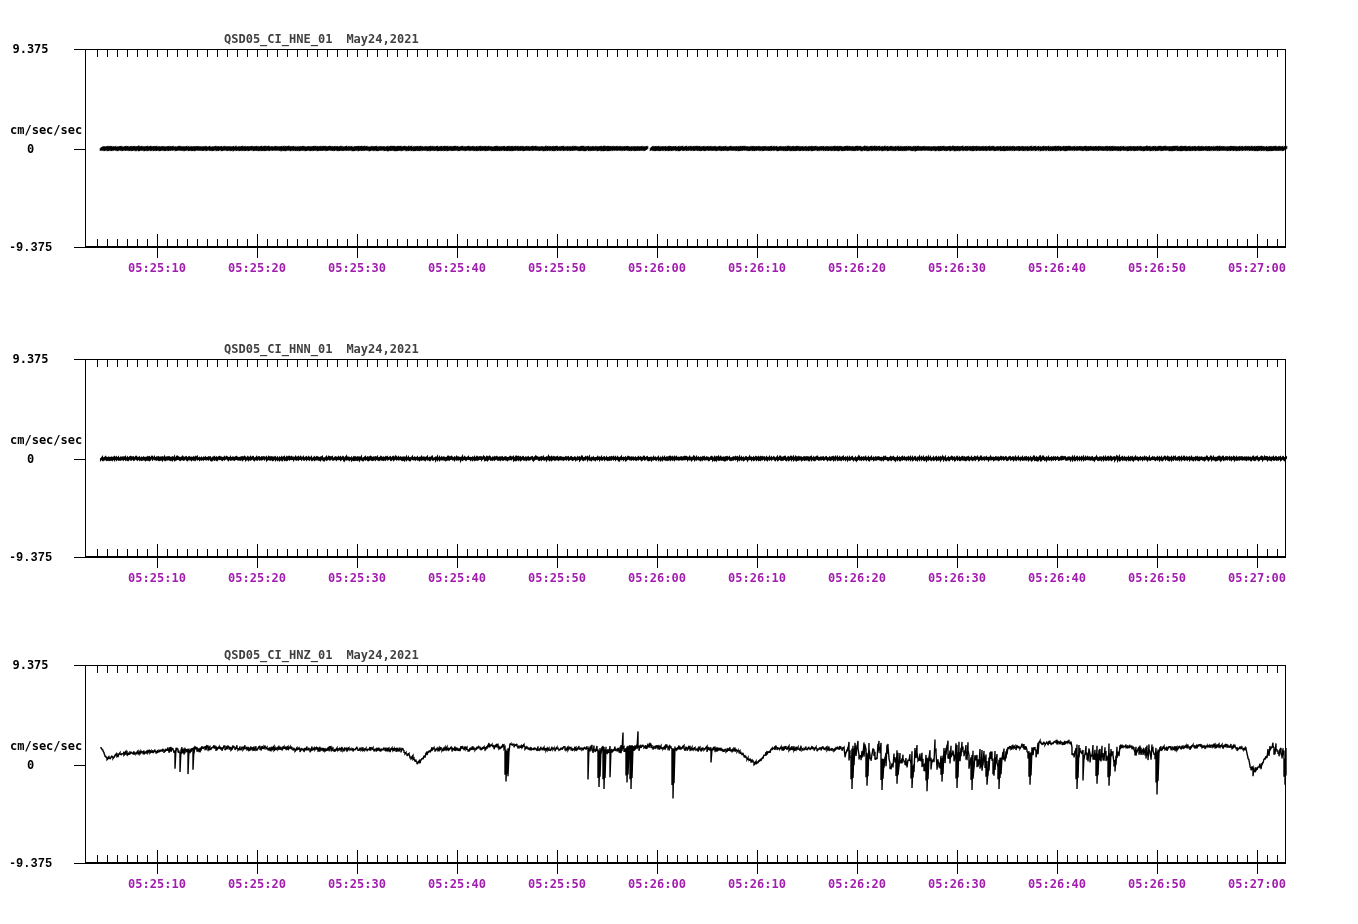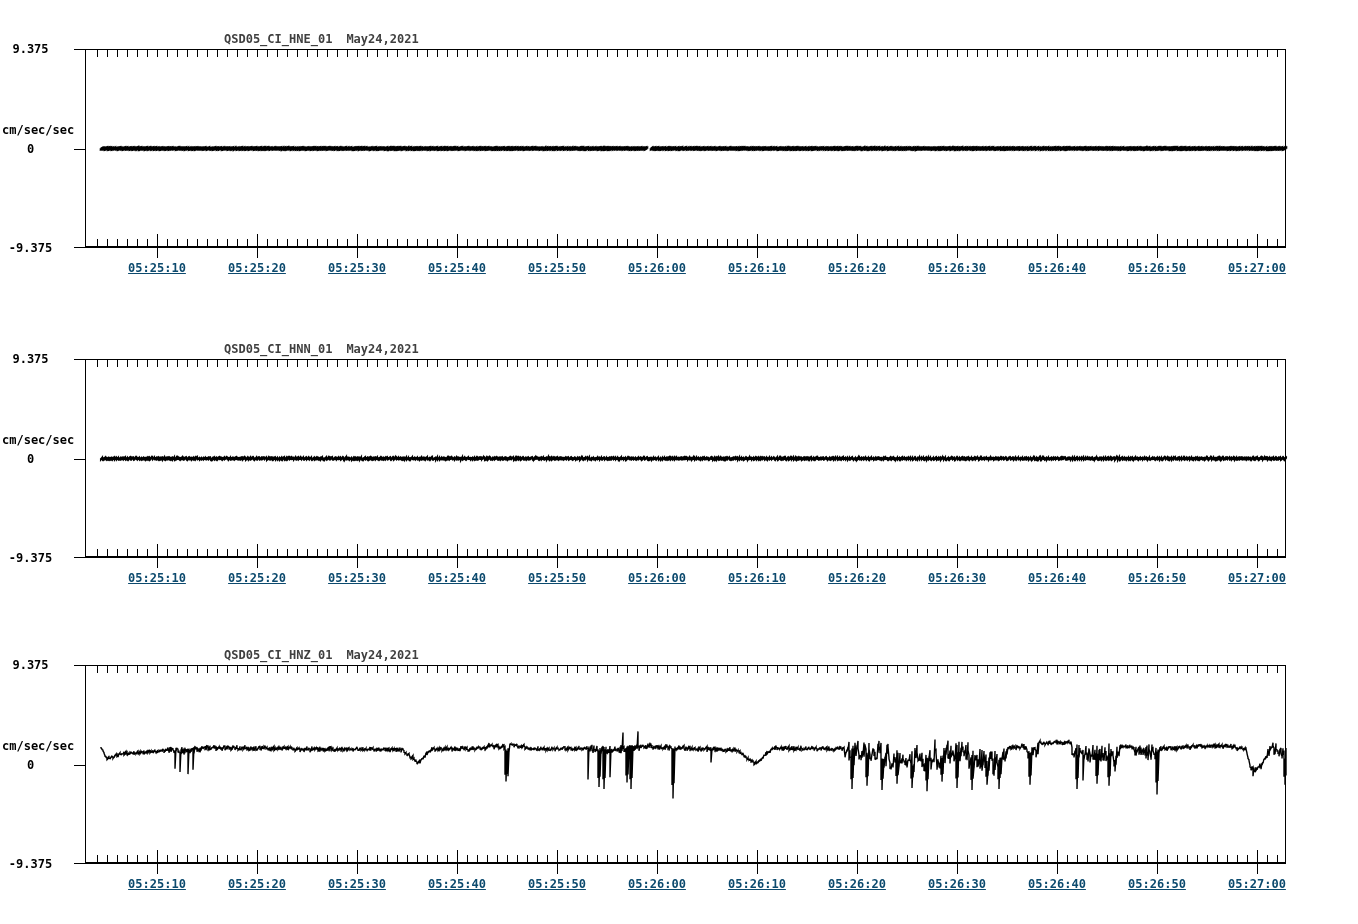--- a/index.html
+++ b/index.html
@@ -7,24 +7,24 @@
        font-family:"DejaVu Sans Mono",monospace;}
   #plot-canvas{position:absolute;left:0;top:0;}
   .plot-labels{position:absolute;left:0;width:1358px;height:0;}
   .ptitle{position:absolute;left:186px;top:-17px;font:bold 12px "DejaVu Sans Mono",monospace;
           color:#404040;white-space:pre;margin-left:38px;}
   .pdate{margin-left:14px;}
   .yl{position:absolute;left:0;width:61px;text-align:center;
       font:bold 12px "DejaVu Sans Mono",monospace;color:#000;}
   .ytop{top:-7px;}
   .yzero{top:93px;}
-  .ybot{top:192px;}
-  .yunit{position:absolute;left:2px;top:74px;font:bold 12px "DejaVu Sans Mono",monospace;color:#000;}
+  .ybot{top:192px;font-family:Liberation Mono, monospace;}
+  .yunit{position:absolute;left:10px;top:74px;font:bold 12px "DejaVu Sans Mono",monospace;color:#000;}
   .xlab{position:absolute;top:212px;width:58px;text-align:center;
-        font:bold 12px "DejaVu Sans Mono",monospace;color:#0c4a6e;text-decoration:underline;}
+        font:bold 12px "DejaVu Sans Mono",monospace;color:#a21caf;}
 </style>
 </head>
 <body>
 
 <svg id="plot-canvas" width="1358" height="924" viewBox="0 0 1358 924">
     <path d="M85.5,49.5 H1285.5 V247.5 H85.5 Z" fill="none" stroke="#000000" stroke-width="1" shape-rendering="crispEdges"></path>
     <path d="M85,247 H1286" fill="none" stroke="#000000" stroke-width="2" shape-rendering="crispEdges"></path>
     <path d="M97.5,50 V57M97.5,239 V247M107.5,50 V57M107.5,239 V247M117.5,50 V57M117.5,239 V247M127.5,50 V57M127.5,239 V247M137.5,50 V57M137.5,239 V247M147.5,50 V57M147.5,239 V247M157.5,50 V57M157.5,239 V247M157.5,234 V258M167.5,50 V57M167.5,239 V247M177.5,50 V57M177.5,239 V247M187.5,50 V57M187.5,239 V247M197.5,50 V57M197.5,239 V247M207.5,50 V57M207.5,239 V247M217.5,50 V57M217.5,239 V247M227.5,50 V57M227.5,239 V247M237.5,50 V57M237.5,239 V247M247.5,50 V57M247.5,239 V247M257.5,50 V57M257.5,239 V247M257.5,234 V258M267.5,50 V57M267.5,239 V247M277.5,50 V57M277.5,239 V247M287.5,50 V57M287.5,239 V247M297.5,50 V57M297.5,239 V247M307.5,50 V57M307.5,239 V247M317.5,50 V57M317.5,239 V247M327.5,50 V57M327.5,239 V247M337.5,50 V57M337.5,239 V247M347.5,50 V57M347.5,239 V247M357.5,50 V57M357.5,239 V247M357.5,234 V258M367.5,50 V57M367.5,239 V247M377.5,50 V57M377.5,239 V247M387.5,50 V57M387.5,239 V247M397.5,50 V57M397.5,239 V247M407.5,50 V57M407.5,239 V247M417.5,50 V57M417.5,239 V247M427.5,50 V57M427.5,239 V247M437.5,50 V57M437.5,239 V247M447.5,50 V57M447.5,239 V247M457.5,50 V57M457.5,239 V247M457.5,234 V258M467.5,50 V57M467.5,239 V247M477.5,50 V57M477.5,239 V247M487.5,50 V57M487.5,239 V247M497.5,50 V57M497.5,239 V247M507.5,50 V57M507.5,239 V247M517.5,50 V57M517.5,239 V247M527.5,50 V57M527.5,239 V247M537.5,50 V57M537.5,239 V247M547.5,50 V57M547.5,239 V247M557.5,50 V57M557.5,239 V247M557.5,234 V258M567.5,50 V57M567.5,239 V247M577.5,50 V57M577.5,239 V247M587.5,50 V57M587.5,239 V247M597.5,50 V57M597.5,239 V247M607.5,50 V57M607.5,239 V247M617.5,50 V57M617.5,239 V247M627.5,50 V57M627.5,239 V247M637.5,50 V57M637.5,239 V247M647.5,50 V57M647.5,239 V247M657.5,50 V57M657.5,239 V247M657.5,234 V258M667.5,50 V57M667.5,239 V247M677.5,50 V57M677.5,239 V247M687.5,50 V57M687.5,239 V247M697.5,50 V57M697.5,239 V247M707.5,50 V57M707.5,239 V247M717.5,50 V57M717.5,239 V247M727.5,50 V57M727.5,239 V247M737.5,50 V57M737.5,239 V247M747.5,50 V57M747.5,239 V247M757.5,50 V57M757.5,239 V247M757.5,234 V258M767.5,50 V57M767.5,239 V247M777.5,50 V57M777.5,239 V247M787.5,50 V57M787.5,239 V247M797.5,50 V57M797.5,239 V247M807.5,50 V57M807.5,239 V247M817.5,50 V57M817.5,239 V247M827.5,50 V57M827.5,239 V247M837.5,50 V57M837.5,239 V247M847.5,50 V57M847.5,239 V247M857.5,50 V57M857.5,239 V247M857.5,234 V258M867.5,50 V57M867.5,239 V247M877.5,50 V57M877.5,239 V247M887.5,50 V57M887.5,239 V247M897.5,50 V57M897.5,239 V247M907.5,50 V57M907.5,239 V247M917.5,50 V57M917.5,239 V247M927.5,50 V57M927.5,239 V247M937.5,50 V57M937.5,239 V247M947.5,50 V57M947.5,239 V247M957.5,50 V57M957.5,239 V247M957.5,234 V258M967.5,50 V57M967.5,239 V247M977.5,50 V57M977.5,239 V247M987.5,50 V57M987.5,239 V247M997.5,50 V57M997.5,239 V247M1007.5,50 V57M1007.5,239 V247M1017.5,50 V57M1017.5,239 V247M1027.5,50 V57M1027.5,239 V247M1037.5,50 V57M1037.5,239 V247M1047.5,50 V57M1047.5,239 V247M1057.5,50 V57M1057.5,239 V247M1057.5,234 V258M1067.5,50 V57M1067.5,239 V247M1077.5,50 V57M1077.5,239 V247M1087.5,50 V57M1087.5,239 V247M1097.5,50 V57M1097.5,239 V247M1107.5,50 V57M1107.5,239 V247M1117.5,50 V57M1117.5,239 V247M1127.5,50 V57M1127.5,239 V247M1137.5,50 V57M1137.5,239 V247M1147.5,50 V57M1147.5,239 V247M1157.5,50 V57M1157.5,239 V247M1157.5,234 V258M1167.5,50 V57M1167.5,239 V247M1177.5,50 V57M1177.5,239 V247M1187.5,50 V57M1187.5,239 V247M1197.5,50 V57M1197.5,239 V247M1207.5,50 V57M1207.5,239 V247M1217.5,50 V57M1217.5,239 V247M1227.5,50 V57M1227.5,239 V247M1237.5,50 V57M1237.5,239 V247M1247.5,50 V57M1247.5,239 V247M1257.5,50 V57M1257.5,239 V247M1257.5,234 V258M1267.5,50 V57M1267.5,239 V247M1277.5,50 V57M1277.5,239 V247M74,49.5 H85M74,149.5 H85M74,247.5 H85" fill="none" stroke="#000000" stroke-width="1" shape-rendering="crispEdges"></path>
     <path d="M101,148.2L101,148.8L102,148.2L102,148.8L103,148.2L103,148.8L104,148.2L104,148.8L105,148.3L105,148.9L106,148.2L106,148.8L107,148.1L107,148.7L108,148.2L108,148.9L109,148.1L109,148.9L110,148.2L110,148.7L111,148.1L111,148.8L112,148.3L112,148.9L113,148.2L113,148.8L114,148.3L114,148.8L115,148.1L115,148.7L116,148.3L116,148.8L117,148.2L117,148.8L118,148.2L118,148.9L119,148.2L119,148.9L120,148.1L120,148.7L121,148.2L121,148.8L122,148.3L122,148.8L123,148.3L123,148.9L124,148.2L124,148.8L125,148.1L125,148.7L126,148.2L126,148.8L127,148.1L127,148.8L128,148.3L128,148.8L129,148.2L129,148.7L130,148.1L130,148.9L131,148.2L131,148.8L132,148.2L132,148.8L133,148.1L133,148.9L134,148.2L134,148.8L135,148.2L135,148.8L136,148.2L136,148.8L137,148.1L137,148.9L138,148L138,148.7L139,148.2L139,148.9L140,148.2L140,149L141,148.2L141,148.8L142,148.2L142,148.8L143,148.2L143,148.8L144,148.2L144,148.8L145,148.2L145,149L146,148.2L146,148.8L147,148.1L147,148.8L148,148.3L148,148.9L149,148.1L149,148.9L150,148.1L150,148.7L151,148.2L151,148.9L152,148.3L152,148.9L153,148.1L153,148.7L154,148.2L154,148.9L155,148.2L155,148.7L156,148L156,148.8L157,148.3L157,148.9L158,148.2L158,148.8L159,148.2L159,148.8L160,148.3L160,148.9L161,148.2L161,148.9L162,148.2L162,148.8L163,148.2L163,148.8L164,148.2L164,148.8L165,148.3L165,148.9L166,148.3L166,148.9L167,148.2L167,148.7L168,148.1L168,148.8L169,148.2L169,148.9L170,148.2L170,148.8L171,148.2L171,148.8L172,148.1L172,148.7L173,148.2L173,148.8L174,148.3L174,148.8L175,148.2L175,148.7L176,148.3L176,148.9L177,148.2L177,148.8L178,148.1L178,148.8L179,148.1L179,148.7L180,148.2L180,148.8L181,148.2L181,148.8L182,148.2L182,148.8L183,148.2L183,148.9L184,148.3L184,148.8L185,148.2L185,149L186,148.2L186,148.8L187,148.3L187,148.8L188,148.1L188,148.7L189,148.3L189,148.9L190,148.2L190,148.9L191,148.3L191,148.8L192,148.2L192,148.9L193,148.3L193,149L194,148.3L194,148.8L195,148.2L195,148.9L196,148.2L196,148.9L197,148.2L197,148.7L198,148.2L198,148.8L199,148.2L199,148.8L200,148.2L200,148.8L201,148.3L201,148.8L202,148.2L202,148.8L203,148.2L203,148.9L204,148.3L204,148.8L205,148.1L205,148.8L206,148.2L206,148.8L207,148.4L207,149L208,148.3L208,148.8L209,148.1L209,148.7L210,148.3L210,148.8L211,148.3L211,148.9L212,148.3L212,148.9L213,148.4L213,148.9L214,148.2L214,148.8L215,148.1L215,148.8L216,148.2L216,148.7L217,148.2L217,148.9L218,148.2L218,148.8L219,148.3L219,148.9L220,148.2L220,148.7L221,148.1L221,148.7L222,148.3L222,148.9L223,148.1L223,148.9L224,148.2L224,148.8L225,148.2L225,148.8L226,148.2L226,148.7L227,148.2L227,148.8L228,148.2L228,148.9L229,148.2L229,148.8L230,148.3L230,148.8L231,148.2L231,148.9L232,148.3L232,148.9L233,148.1L233,148.8L234,148.4L234,149L235,148.1L235,148.8L236,148.2L236,148.8L237,148.4L237,148.9L238,148.2L238,148.8L239,148.2L239,148.8L240,148.2L240,148.9L241,148.1L241,148.8L242,148.1L242,148.8L243,148.3L243,148.9L244,148.1L244,148.8L245,148.2L245,148.9L246,148.3L246,148.9L247,148.2L247,148.8L248,148.2L248,148.8L249,148.2L249,148.9L250,148.2L250,148.8L251,148.1L251,148.7L252,148.2L252,148.8L253,148.2L253,148.7L254,148.2L254,148.9L255,148.2L255,148.8L256,148.1L256,148.8L257,148.2L257,148.9L258,148.3L258,148.8L259,148.2L259,148.9L260,148.1L260,148.9L261,148.1L261,148.8L262,148.3L262,148.9L263,148.1L263,148.8L264,148.1L264,148.8L265,148.1L265,148.9L266,148.3L266,148.9L267,148.1L267,148.8L268,148.1L268,148.7L269,148.2L269,148.8L270,148.3L270,148.9L271,148.2L271,148.8L272,148.2L272,148.7L273,148.3L273,148.8L274,148.1L274,148.7L275,148.1L275,148.7L276,148.2L276,148.8L277,148.2L277,148.8L278,148.2L278,148.8L279,148.2L279,148.7L280,148.2L280,148.8L281,148.1L281,148.8L282,148.3L282,149L283,148.1L283,148.8L284,148.2L284,148.8L285,148.1L285,148.9L286,148.3L286,148.9L287,148.1L287,148.8L288,148L288,148.7L289,148.2L289,148.8L290,148.2L290,148.7L291,148.2L291,148.9L292,148.2L292,148.9L293,148.1L293,148.7L294,148.3L294,148.9L295,148.2L295,148.8L296,148.4L296,148.9L297,148.2L297,148.8L298,148.3L298,148.9L299,148.2L299,148.8L300,148.2L300,148.9L301,148.2L301,148.9L302,148.1L302,148.7L303,148.1L303,148.8L304,148.2L304,148.8L305,148.3L305,148.8L306,148.3L306,148.9L307,148.2L307,148.9L308,148.2L308,148.8L309,148.2L309,148.8L310,148.2L310,148.8L311,148.2L311,148.9L312,148.2L312,148.8L313,148.1L313,148.7L314,148.1L314,148.9L315,148.1L315,148.8L316,148.2L316,148.7L317,148.1L317,148.8L318,148.2L318,148.9L319,148.2L319,148.9L320,148.1L320,148.8L321,148.2L321,148.8L322,148.1L322,148.7L323,148.1L323,148.8L324,148.1L324,148.7L325,148.1L325,148.8L326,148.2L326,148.8L327,148.2L327,148.9L328,148.1L328,148.8L329,148.1L329,148.7L330,148.1L330,148.7L331,148.2L331,148.7L332,148.2L332,148.8L333,148.2L333,148.8L334,148.1L334,148.8L335,148.2L335,148.9L336,148.2L336,148.7L337,148.1L337,148.7L338,148.3L338,148.9L339,148.1L339,148.8L340,148.1L340,148.9L341,148.2L341,148.8L342,148.2L342,148.8L343,148.3L343,148.9L344,148.3L344,148.8L345,148.1L345,148.8L346,148.1L346,148.7L347,148.3L347,148.8L348,148.1L348,148.8L349,148.2L349,148.8L350,148.2L350,148.8L351,148.1L351,148.7L352,148.3L352,148.9L353,148.4L353,148.9L354,148.2L354,148.9L355,148.2L355,148.9L356,148.2L356,148.7L357,148.1L357,148.8L358,148.1L358,148.7L359,148.2L359,149L360,148.2L360,148.8L361,148.1L361,148.7L362,148.2L362,148.8L363,148.1L363,148.8L364,148.1L364,148.8L365,148.2L365,148.8L366,148.1L366,148.8L367,148.2L367,148.7L368,148.3L368,148.8L369,148.2L369,148.8L370,148.3L370,149L371,148.2L371,149L372,148.3L372,148.8L373,148.2L373,148.7L374,148.2L374,148.8L375,148.1L375,148.9L376,148.1L376,148.7L377,148.3L377,148.9L378,148.2L378,148.9L379,148.3L379,148.9L380,148.2L380,148.8L381,148.2L381,148.8L382,148.2L382,148.7L383,148.2L383,148.8L384,148.2L384,148.7L385,148.3L385,148.9L386,148.2L386,148.8L387,148.1L387,148.8L388,148.3L388,148.9L389,148.2L389,149L390,148.1L390,148.7L391,148.1L391,148.8L392,148.1L392,148.8L393,148.1L393,148.7L394,148.1L394,148.8L395,148.2L395,148.9L396,148.2L396,148.9L397,148.1L397,148.9L398,148.2L398,148.9L399,148.1L399,148.8L400,148.1L400,148.8L401,148.2L401,148.8L402,148.2L402,148.9L403,148.1L403,148.9L404,148.1L404,148.7L405,148.2L405,148.7L406,148.2L406,148.7L407,148.3L407,148.9L408,148L408,148.8L409,148.2L409,148.9L410,148.1L410,148.8L411,148.1L411,148.7L412,148.3L412,148.9L413,148.2L413,148.8L414,148.2L414,148.9L415,148.2L415,148.9L416,148.2L416,148.9L417,148.2L417,148.8L418,148.2L418,148.8L419,148.1L419,148.8L420,148.1L420,148.9L421,148.3L421,148.9L422,148.2L422,148.7L423,148.3L423,148.9L424,148.2L424,148.7L425,148.2L425,148.8L426,148.2L426,148.8L427,148.2L427,148.8L428,148.2L428,148.9L429,148.1L429,148.9L430,148.1L430,148.8L431,148.2L431,149L432,148.2L432,148.8L433,148.2L433,148.8L434,148.2L434,148.8L435,148.2L435,148.8L436,148.1L436,148.8L437,148.1L437,148.7L438,148.3L438,148.9L439,148.2L439,148.9L440,148.2L440,148.8L441,148.1L441,148.8L442,148.3L442,148.9L443,148.1L443,148.8L444,148.1L444,148.7L445,148.1L445,148.9L446,148.2L446,148.8L447,148.1L447,148.8L448,148.3L448,148.9L449,148.2L449,148.9L450,148.2L450,148.7L451,148.2L451,148.8L452,148.2L452,148.8L453,148.1L453,148.8L454,148.1L454,148.7L455,148L455,148.8L456,148.2L456,148.8L457,148.1L457,148.7L458,148.3L458,148.8L459,148.3L459,148.9L460,148.2L460,148.8L461,148.1L461,148.8L462,148.1L462,148.6L463,148.2L463,148.7L464,148.2L464,148.8L465,148.2L465,148.8L466,148.2L466,148.9L467,148.1L467,148.7L468,148L468,148.7L469,148.2L469,148.8L470,148.2L470,148.8L471,148.2L471,148.9L472,148.1L472,148.7L473,148.2L473,148.8L474,148.2L474,148.8L475,148.3L475,148.9L476,148.1L476,148.8L477,148.3L477,148.9L478,148.2L478,148.8L479,148.1L479,148.9L480,148.1L480,148.7L481,148.2L481,148.9L482,148.2L482,148.8L483,148.2L483,148.8L484,148.1L484,148.7L485,148.1L485,148.8L486,148.2L486,148.9L487,148.2L487,148.8L488,148.1L488,148.9L489,148.3L489,148.8L490,148.2L490,148.8L491,148.2L491,148.7L492,148.3L492,148.9L493,148.3L493,148.9L494,148.2L494,148.8L495,148.1L495,148.8L496,148.1L496,148.9L497,148.2L497,148.8L498,148.3L498,148.9L499,148.2L499,148.8L500,148.3L500,148.9L501,148.2L501,148.8L502,148.2L502,148.9L503,148.1L503,148.7L504,148.1L504,148.7L505,148.3L505,148.9L506,148.2L506,148.7L507,148.1L507,148.8L508,148.1L508,148.9L509,148.2L509,148.8L510,148.2L510,148.8L511,148.1L511,148.9L512,148.2L512,148.9L513,148.3L513,148.9L514,148.2L514,148.8L515,148.1L515,148.8L516,148.2L516,148.8L517,148.1L517,148.7L518,148.2L518,148.8L519,148.2L519,148.9L520,148.1L520,148.8L521,148.2L521,148.8L522,148.1L522,148.8L523,148.2L523,148.8L524,148.3L524,148.9L525,148.2L525,148.9L526,148.1L526,148.8L527,148.2L527,148.7L528,148.1L528,148.8L529,148.3L529,148.8L530,148.2L530,148.8L531,148.1L531,148.8L532,148.1L532,148.7L533,148.2L533,148.8L534,148.1L534,148.8L535,148.1L535,148.7L536,148.2L536,148.8L537,148.2L537,148.8L538,148.3L538,148.8L539,148.2L539,148.8L540,148.3L540,148.9L541,148.2L541,148.8L542,148.2L542,148.8L543,148.3L543,148.8L544,148.3L544,148.9L545,148L545,148.9L546,148.3L546,148.9L547,148.1L547,148.8L548,148.2L548,148.9L549,148.2L549,148.7L550,148.1L550,148.8L551,148.3L551,148.9L552,148.1L552,148.7L553,148.2L553,148.9L554,148.2L554,148.8L555,148.1L555,148.9L556,148.1L556,148.9L557,148.2L557,148.7L558,148.3L558,148.9L559,148.2L559,148.8L560,148.2L560,148.7L561,148.1L561,148.8L562,148.1L562,148.8L563,148.1L563,148.7L564,148.3L564,148.9L565,148.2L565,148.8L566,148.3L566,148.8L567,148.1L567,148.6L568,148.2L568,148.9L569,148.2L569,148.8L570,148.2L570,148.8L571,148.3L571,148.8L572,148L572,148.8L573,148.2L573,148.8L574,148.1L574,148.7L575,148.1L575,148.8L576,148.2L576,148.8L577,148.2L577,148.7L578,148.3L578,148.8L579,148.2L579,148.8L580,148.1L580,148.8L581,148.1L581,148.9L582,148.1L582,148.8L583,148.1L583,148.8L584,148.3L584,148.9L585,148.3L585,149L586,148.3L586,148.9L587,148.2L587,148.9L588,148.1L588,148.6L589,148.3L589,148.9L590,148.2L590,148.8L591,148.3L591,148.9L592,148.1L592,148.9L593,148.3L593,148.8L594,148.3L594,148.8L595,148.1L595,148.8L596,148.2L596,148.8L597,148.2L597,148.8L598,148.2L598,148.9L599,148.2L599,148.9L600,148.1L600,148.7L601,148.1L601,148.8L602,148.2L602,148.9L603,148L603,148.8L604,148.1L604,148.9L605,148.2L605,148.9L606,148.2L606,148.8L607,148.1L607,148.7L608,148.1L608,148.9L609,148.2L609,148.9L610,148.2L610,148.9L611,148.3L611,148.9L612,148.1L612,148.7L613,148.2L613,148.9L614,148.2L614,148.7L615,148.2L615,148.8L616,148.1L616,148.7L617,148.2L617,148.8L618,148.2L618,148.8L619,148.1L619,148.7L620,148.2L620,148.8L621,148.2L621,148.8L622,148.2L622,148.8L623,148.2L623,148.9L624,148.2L624,148.7L625,148.2L625,148.8L626,148.1L626,148.7L627,148.1L627,148.7L628,148.2L628,148.8L629,148.3L629,148.8L630,148.3L630,148.9L631,148.2L631,148.8L632,148.3L632,148.9L633,148.2L633,148.8L634,148.2L634,148.8L635,148.2L635,148.9L636,148.3L636,148.9L637,148.2L637,148.8L638,148.2L638,148.9L639,148.3L639,148.8L640,148.2L640,148.8L641,148.1L641,148.8L642,148.2L642,148.8L643,148.2L643,148.8L644,148.2L644,148.8L645,148.2L645,148.9L646,148.1L646,148.8L647,148.2L647,148.8M651,148.3L651,148.8L652,148.1L652,148.7L653,148.2L653,148.8L654,148.2L654,148.8L655,148.1L655,148.9L656,148.3L656,148.9L657,148.2L657,148.8L658,148.1L658,148.8L659,148.3L659,148.9L660,148.3L660,148.9L661,148.3L661,148.9L662,148.2L662,148.8L663,148.2L663,148.8L664,148.2L664,148.9L665,148.1L665,148.7L666,148.3L666,148.9L667,148.2L667,148.8L668,148.1L668,148.7L669,148.1L669,148.9L670,148.2L670,148.9L671,148.3L671,148.8L672,148.2L672,148.9L673,148.2L673,148.8L674,148.2L674,148.8L675,148.1L675,148.7L676,148.3L676,148.8L677,148.2L677,148.9L678,148.1L678,148.8L679,148.2L679,148.9L680,148.2L680,148.9L681,148.2L681,148.8L682,148L682,148.7L683,148.3L683,148.8L684,148.2L684,148.8L685,148.1L685,148.8L686,148.1L686,148.7L687,148.3L687,148.9L688,148.1L688,148.8L689,148.2L689,148.8L690,148.1L690,148.7L691,148.2L691,148.8L692,148.2L692,148.8L693,148.1L693,148.7L694,148.2L694,148.8L695,148.1L695,148.8L696,148.1L696,148.7L697,148.1L697,148.7L698,148.2L698,148.8L699,148.1L699,148.8L700,148.3L700,148.9L701,148.3L701,148.9L702,148.3L702,148.9L703,148.1L703,148.8L704,148.2L704,148.8L705,148.2L705,148.9L706,148.3L706,148.9L707,148.1L707,148.8L708,148.2L708,148.7L709,148.2L709,148.8L710,148.1L710,148.8L711,148.2L711,148.8L712,148.2L712,148.8L713,148.2L713,148.8L714,148.1L714,148.8L715,148.2L715,148.8L716,148.3L716,148.8L717,148.3L717,148.9L718,148.2L718,148.8L719,148.1L719,148.7L720,148.2L720,148.8L721,148.2L721,148.8L722,148.2L722,148.9L723,148.2L723,148.8L724,148.2L724,148.8L725,148.1L725,148.8L726,148.3L726,148.8L727,148.3L727,148.8L728,148.3L728,148.8L729,148.1L729,148.9L730,148.1L730,148.7L731,148.2L731,148.8L732,148.2L732,148.8L733,148.2L733,148.8L734,148.2L734,148.8L735,148.2L735,148.7L736,148.1L736,148.8L737,148.3L737,148.9L738,148.1L738,148.8L739,148.2L739,148.9L740,148.1L740,148.9L741,148.2L741,148.8L742,148.1L742,148.7L743,148.1L743,148.8L744,148.1L744,148.7L745,148.2L745,148.8L746,148.2L746,148.7L747,148.2L747,148.8L748,148.3L748,148.8L749,148.3L749,148.9L750,148.1L750,148.9L751,148.3L751,148.8L752,148.1L752,148.6L753,148.1L753,148.9L754,148.2L754,148.8L755,148.2L755,148.9L756,148.2L756,148.8L757,148.2L757,148.8L758,148.1L758,148.7L759,148.2L759,148.8L760,148.2L760,148.8L761,148.3L761,148.9L762,148.2L762,148.7L763,148.2L763,148.9L764,148.2L764,148.9L765,148.2L765,148.8L766,148.3L766,148.8L767,148.2L767,148.8L768,148.2L768,148.8L769,148.2L769,148.8L770,148.1L770,148.8L771,148.1L771,148.8L772,148.3L772,148.9L773,148.1L773,148.7L774,148.2L774,148.8L775,148.2L775,148.8L776,148.1L776,148.7L777,148.3L777,148.8L778,148.3L778,148.9L779,148.2L779,148.9L780,148.2L780,148.8L781,148.2L781,148.8L782,148.2L782,148.8L783,148.2L783,148.8L784,148.3L784,148.9L785,148.1L785,148.8L786,148.3L786,148.8L787,148L787,148.8L788,148.1L788,148.9L789,148.2L789,148.8L790,148.2L790,148.8L791,148.2L791,148.9L792,148.1L792,148.9L793,148.2L793,148.8L794,148.2L794,148.9L795,148.2L795,148.8L796,148.1L796,148.8L797,148.1L797,148.9L798,148.2L798,148.8L799,148.2L799,148.8L800,148.2L800,148.9L801,148.3L801,148.9L802,148.2L802,148.8L803,148.3L803,148.8L804,148.2L804,148.9L805,148.1L805,148.8L806,148.3L806,148.8L807,148.3L807,148.9L808,148.1L808,148.8L809,148.2L809,148.9L810,148.2L810,148.8L811,148.1L811,148.7L812,148.2L812,148.9L813,148.2L813,148.9L814,148.2L814,148.8L815,148.1L815,148.8L816,148.2L816,148.8L817,148.2L817,148.7L818,148.3L818,148.9L819,148.2L819,148.8L820,148.2L820,148.9L821,148.2L821,148.7L822,148.2L822,148.8L823,148.1L823,148.7L824,148.3L824,148.9L825,148.2L825,148.7L826,148.2L826,148.9L827,148.2L827,148.8L828,148.2L828,148.8L829,148.3L829,148.9L830,148.2L830,148.8L831,148.2L831,148.8L832,148.2L832,148.8L833,148.1L833,148.9L834,148.1L834,148.7L835,148.2L835,148.9L836,148.2L836,148.8L837,148.1L837,148.8L838,148.2L838,148.8L839,148.1L839,148.9L840,148.2L840,148.9L841,148.2L841,148.7L842,148.3L842,148.9L843,148.3L843,148.9L844,148.2L844,148.8L845,148.1L845,148.8L846,148.1L846,148.8L847,148.1L847,148.7L848,148.2L848,148.8L849,148.1L849,148.8L850,148.2L850,148.8L851,148.2L851,148.7L852,148.1L852,148.8L853,148.3L853,148.9L854,148.3L854,148.8L855,148.1L855,148.8L856,148.1L856,148.9L857,148.1L857,148.7L858,148.2L858,148.8L859,148.1L859,148.7L860,148.1L860,148.7L861,148.3L861,148.8L862,148.3L862,148.9L863,148.2L863,148.9L864,148L864,148.7L865,148.2L865,148.8L866,148.1L866,148.8L867,148.2L867,148.8L868,148.3L868,149L869,148.3L869,148.9L870,148.1L870,148.9L871,148.1L871,148.7L872,148.2L872,148.8L873,148.1L873,148.8L874,148L874,148.7L875,148.2L875,148.8L876,148.1L876,148.8L877,148.2L877,148.8L878,148.1L878,148.8L879,148.1L879,148.7L880,148.3L880,148.9L881,148.2L881,148.7L882,148.2L882,148.8L883,148.3L883,148.9L884,148L884,148.9L885,148.3L885,148.8L886,148.2L886,148.8L887,148.1L887,148.7L888,148.3L888,148.9L889,148.2L889,148.9L890,148.1L890,148.7L891,148.1L891,148.8L892,148.2L892,148.8L893,148.3L893,148.8L894,148.2L894,148.9L895,148.1L895,148.8L896,148.3L896,148.9L897,148.1L897,148.8L898,148.1L898,148.7L899,148.3L899,148.8L900,148.1L900,148.9L901,148.3L901,148.9L902,148.3L902,148.8L903,148.2L903,148.9L904,148.2L904,148.8L905,148.2L905,148.9L906,148.1L906,148.8L907,148.3L907,148.9L908,148.1L908,148.7L909,148.2L909,148.7L910,148.1L910,148.7L911,148.3L911,148.8L912,148.2L912,148.8L913,148.1L913,148.9L914,148.3L914,148.9L915,148.1L915,148.8L916,148.2L916,149L917,148.1L917,148.9L918,148.2L918,148.8L919,148.2L919,148.8L920,148.2L920,148.8L921,148.2L921,148.8L922,148.2L922,148.8L923,148.1L923,148.8L924,148.2L924,148.7L925,148.2L925,148.8L926,148.2L926,148.8L927,148.2L927,148.7L928,148.2L928,148.8L929,148.2L929,148.8L930,148.3L930,148.8L931,148.2L931,148.8L932,148.3L932,148.9L933,148.2L933,148.8L934,148.2L934,148.8L935,148.2L935,148.9L936,148.4L936,148.9L937,148.2L937,148.9L938,148.2L938,148.7L939,148.2L939,148.9L940,148.1L940,148.9L941,148.3L941,148.9L942,148.1L942,148.8L943,148.1L943,148.8L944,148.2L944,148.7L945,148.2L945,148.9L946,148.3L946,148.8L947,148.2L947,148.9L948,148.2L948,148.8L949,148.1L949,148.7L950,148.2L950,148.8L951,148.2L951,148.9L952,148L952,148.7L953,148.1L953,148.7L954,148.1L954,148.6L955,148.1L955,148.9L956,148.2L956,149L957,148.2L957,148.8L958,148.2L958,148.9L959,148.2L959,148.8L960,148.2L960,148.9L961,148.1L961,148.8L962,148L962,148.6L963,148.2L963,148.8L964,148.2L964,148.9L965,148.1L965,148.7L966,148.2L966,148.8L967,148.1L967,148.8L968,148.3L968,148.9L969,148.1L969,148.7L970,148.2L970,148.7L971,148.2L971,148.8L972,148.1L972,148.7L973,148.1L973,148.9L974,148.2L974,148.9L975,148.2L975,148.8L976,148.1L976,148.7L977,148.2L977,148.9L978,148.2L978,148.8L979,148.2L979,148.8L980,148.2L980,148.8L981,148.2L981,148.8L982,148.1L982,148.8L983,148.2L983,148.8L984,148.2L984,148.8L985,148.1L985,148.8L986,148.2L986,148.8L987,148.2L987,148.9L988,148.1L988,148.8L989,148.1L989,148.6L990,148.2L990,148.8L991,148.1L991,148.7L992,148.1L992,148.8L993,148.1L993,148.7L994,148.3L994,148.8L995,148.3L995,148.9L996,148.3L996,149L997,148.3L997,148.8L998,148.2L998,148.8L999,148.2L999,148.8L1000,148.1L1000,148.7L1001,148.3L1001,148.9L1002,148.2L1002,148.8L1003,148.1L1003,148.9L1004,148.3L1004,148.9L1005,148.3L1005,148.9L1006,148.2L1006,148.9L1007,148.2L1007,148.8L1008,148.3L1008,148.8L1009,148.1L1009,148.8L1010,148.2L1010,148.8L1011,148.2L1011,148.8L1012,148.1L1012,148.7L1013,148.2L1013,148.9L1014,148.2L1014,148.8L1015,148.4L1015,148.9L1016,148.2L1016,148.8L1017,148.2L1017,148.7L1018,148.1L1018,148.7L1019,148.1L1019,148.9L1020,148.4L1020,148.9L1021,148.2L1021,148.7L1022,148.1L1022,148.8L1023,148.2L1023,148.8L1024,148.3L1024,148.9L1025,148.2L1025,148.8L1026,148.3L1026,148.9L1027,148.1L1027,148.7L1028,148.3L1028,148.9L1029,148.2L1029,148.8L1030,148.1L1030,148.8L1031,148.1L1031,148.7L1032,148.3L1032,148.9L1033,148.1L1033,148.7L1034,148.1L1034,148.7L1035,148L1035,148.7L1036,148.3L1036,148.9L1037,148.2L1037,148.8L1038,148.1L1038,148.6L1039,148.3L1039,148.9L1040,148.2L1040,148.7L1041,148.3L1041,149L1042,148.2L1042,148.7L1043,148L1043,148.8L1044,148.2L1044,148.9L1045,148.2L1045,148.7L1046,148.2L1046,148.8L1047,148.2L1047,148.8L1048,148L1048,148.6L1049,148.3L1049,148.9L1050,148.2L1050,148.8L1051,148.3L1051,148.9L1052,148.2L1052,148.8L1053,148.2L1053,148.9L1054,148.1L1054,148.7L1055,148L1055,148.8L1056,148.2L1056,148.8L1057,148.1L1057,148.9L1058,148.1L1058,148.8L1059,148.2L1059,148.9L1060,148.2L1060,148.7L1061,148.3L1061,148.9L1062,148.2L1062,148.8L1063,148.1L1063,148.7L1064,148.2L1064,148.7L1065,148.1L1065,148.8L1066,148.1L1066,148.9L1067,148.2L1067,148.9L1068,148.1L1068,148.8L1069,148.1L1069,148.7L1070,148.2L1070,148.8L1071,148.3L1071,148.8L1072,148.2L1072,148.7L1073,148.2L1073,148.8L1074,148.1L1074,148.7L1075,148.3L1075,148.9L1076,148.2L1076,148.7L1077,148.2L1077,148.8L1078,148.2L1078,148.8L1079,148.1L1079,148.7L1080,148.2L1080,148.7L1081,148.2L1081,148.8L1082,148.2L1082,148.8L1083,148.2L1083,148.8L1084,148.1L1084,148.9L1085,148.1L1085,148.7L1086,148.2L1086,148.8L1087,148.2L1087,148.9L1088,148.2L1088,148.8L1089,148.2L1089,148.9L1090,148.1L1090,148.8L1091,148.2L1091,148.8L1092,148.2L1092,148.7L1093,148.2L1093,148.8L1094,148.2L1094,148.8L1095,148.1L1095,148.8L1096,148.2L1096,148.8L1097,148.2L1097,148.8L1098,148.1L1098,148.7L1099,148.2L1099,148.9L1100,148.2L1100,148.8L1101,148.2L1101,148.7L1102,148.2L1102,148.8L1103,148.2L1103,148.8L1104,148.3L1104,148.8L1105,148.1L1105,148.7L1106,148.1L1106,148.7L1107,148.1L1107,148.8L1108,148.2L1108,148.9L1109,148.1L1109,148.8L1110,148.2L1110,148.7L1111,148.1L1111,148.9L1112,148.1L1112,148.8L1113,148.2L1113,148.9L1114,148.2L1114,148.8L1115,148.2L1115,148.8L1116,148.2L1116,148.8L1117,148.2L1117,148.8L1118,148.2L1118,148.8L1119,148.3L1119,148.9L1120,148.1L1120,148.8L1121,148.3L1121,148.9L1122,148.2L1122,148.8L1123,148.1L1123,148.7L1124,148.3L1124,148.8L1125,148.3L1125,148.8L1126,148.2L1126,148.8L1127,148.2L1127,148.8L1128,148.2L1128,148.9L1129,148.2L1129,148.9L1130,148.2L1130,148.8L1131,148.2L1131,148.8L1132,148.2L1132,148.9L1133,148.2L1133,148.7L1134,148.2L1134,148.9L1135,148.3L1135,148.9L1136,148.3L1136,148.9L1137,148.1L1137,148.8L1138,148.3L1138,148.8L1139,148.1L1139,148.7L1140,148.1L1140,148.7L1141,148.2L1141,148.8L1142,148.3L1142,148.9L1143,148.3L1143,148.8L1144,148.2L1144,148.9L1145,148.2L1145,148.9L1146,148L1146,148.7L1147,148.1L1147,148.8L1148,148.2L1148,148.8L1149,148.1L1149,148.8L1150,148.3L1150,148.8L1151,148.3L1151,148.9L1152,148.2L1152,148.9L1153,148.1L1153,148.8L1154,148.2L1154,148.9L1155,148.1L1155,148.7L1156,148.3L1156,148.9L1157,148.2L1157,148.8L1158,148.1L1158,148.8L1159,148.1L1159,148.7L1160,148L1160,148.7L1161,148.2L1161,148.8L1162,148.2L1162,148.9L1163,148.1L1163,148.8L1164,148.1L1164,148.8L1165,148.1L1165,148.7L1166,148.2L1166,148.8L1167,148.2L1167,148.8L1168,148.2L1168,148.7L1169,148.2L1169,148.8L1170,148.2L1170,148.9L1171,148.2L1171,148.9L1172,148.2L1172,148.8L1173,148.1L1173,149L1174,148.2L1174,148.8L1175,148.1L1175,148.8L1176,148.1L1176,148.8L1177,148.1L1177,148.7L1178,148.3L1178,148.9L1179,148.2L1179,148.8L1180,148.1L1180,148.8L1181,148.1L1181,148.9L1182,148.2L1182,148.9L1183,148.2L1183,148.9L1184,148.1L1184,148.8L1185,148.1L1185,148.8L1186,148.2L1186,148.9L1187,148.3L1187,148.9L1188,148.2L1188,148.9L1189,148.1L1189,148.8L1190,148.3L1190,148.9L1191,148.3L1191,148.9L1192,148.2L1192,148.8L1193,148.2L1193,148.9L1194,148.1L1194,148.8L1195,148.2L1195,148.8L1196,148.3L1196,149L1197,148.3L1197,148.8L1198,148.1L1198,148.7L1199,148.2L1199,148.9L1200,148.3L1200,148.8L1201,148.1L1201,148.9L1202,148.3L1202,148.9L1203,148.3L1203,148.8L1204,148.3L1204,148.8L1205,148.1L1205,148.7L1206,148.2L1206,148.8L1207,148.2L1207,148.7L1208,148.1L1208,148.9L1209,148.2L1209,148.8L1210,148.3L1210,148.9L1211,148.2L1211,148.8L1212,148.3L1212,148.9L1213,148.1L1213,148.7L1214,148.3L1214,148.9L1215,148.1L1215,148.7L1216,148.1L1216,148.8L1217,148.1L1217,148.7L1218,148.2L1218,148.8L1219,148L1219,148.8L1220,148.2L1220,148.9L1221,148.2L1221,148.8L1222,148.2L1222,148.7L1223,148.1L1223,148.8L1224,148.2L1224,148.8L1225,148.3L1225,148.8L1226,148.2L1226,148.8L1227,148.2L1227,148.8L1228,148.2L1228,148.9L1229,148.2L1229,148.8L1230,148.1L1230,148.7L1231,148.1L1231,148.9L1232,148.2L1232,148.7L1233,148.1L1233,148.7L1234,148.2L1234,148.9L1235,148.2L1235,148.8L1236,148.2L1236,148.8L1237,148.3L1237,148.9L1238,148.2L1238,148.9L1239,148.1L1239,148.8L1240,148.3L1240,148.9L1241,148.1L1241,148.7L1242,148.1L1242,148.8L1243,148.4L1243,148.9L1244,148.1L1244,148.7L1245,148.1L1245,148.7L1246,148.2L1246,148.8L1247,148.1L1247,148.7L1248,148.2L1248,148.8L1249,148.1L1249,148.7L1250,148.3L1250,148.8L1251,148L1251,148.8L1252,148.2L1252,148.8L1253,148.2L1253,148.8L1254,148.1L1254,148.8L1255,148.2L1255,148.8L1256,148.1L1256,148.9L1257,148.2L1257,148.8L1258,148.1L1258,148.9L1259,148.2L1259,148.9L1260,148.1L1260,148.8L1261,148.1L1261,148.7L1262,148.2L1262,148.9L1263,148.2L1263,148.8L1264,148.3L1264,148.8L1265,148.3L1265,148.9L1266,148.1L1266,148.7L1267,148.3L1267,148.9L1268,148.2L1268,148.9L1269,148.2L1269,148.9L1270,148.2L1270,148.9L1271,148.2L1271,148.9L1272,148.3L1272,148.9L1273,148.2L1273,148.8L1274,148.1L1274,148.8L1275,148.1L1275,148.8L1276,148.2L1276,148.8L1277,148.3L1277,148.8L1278,148.1L1278,148.7L1279,148.1L1279,148.9L1280,148.3L1280,148.8L1281,148.2L1281,148.8L1282,148.1L1282,148.7L1283,148.3L1283,148.9L1284,148.1L1284,148.8L1285,148.1L1285,148.6L1286,148.1L1286,148.8" fill="none" stroke="#000000" stroke-width="2.6"></path>
     <path d="M85.5,359.5 H1285.5 V557.5 H85.5 Z" fill="none" stroke="#000000" stroke-width="1" shape-rendering="crispEdges"></path>

